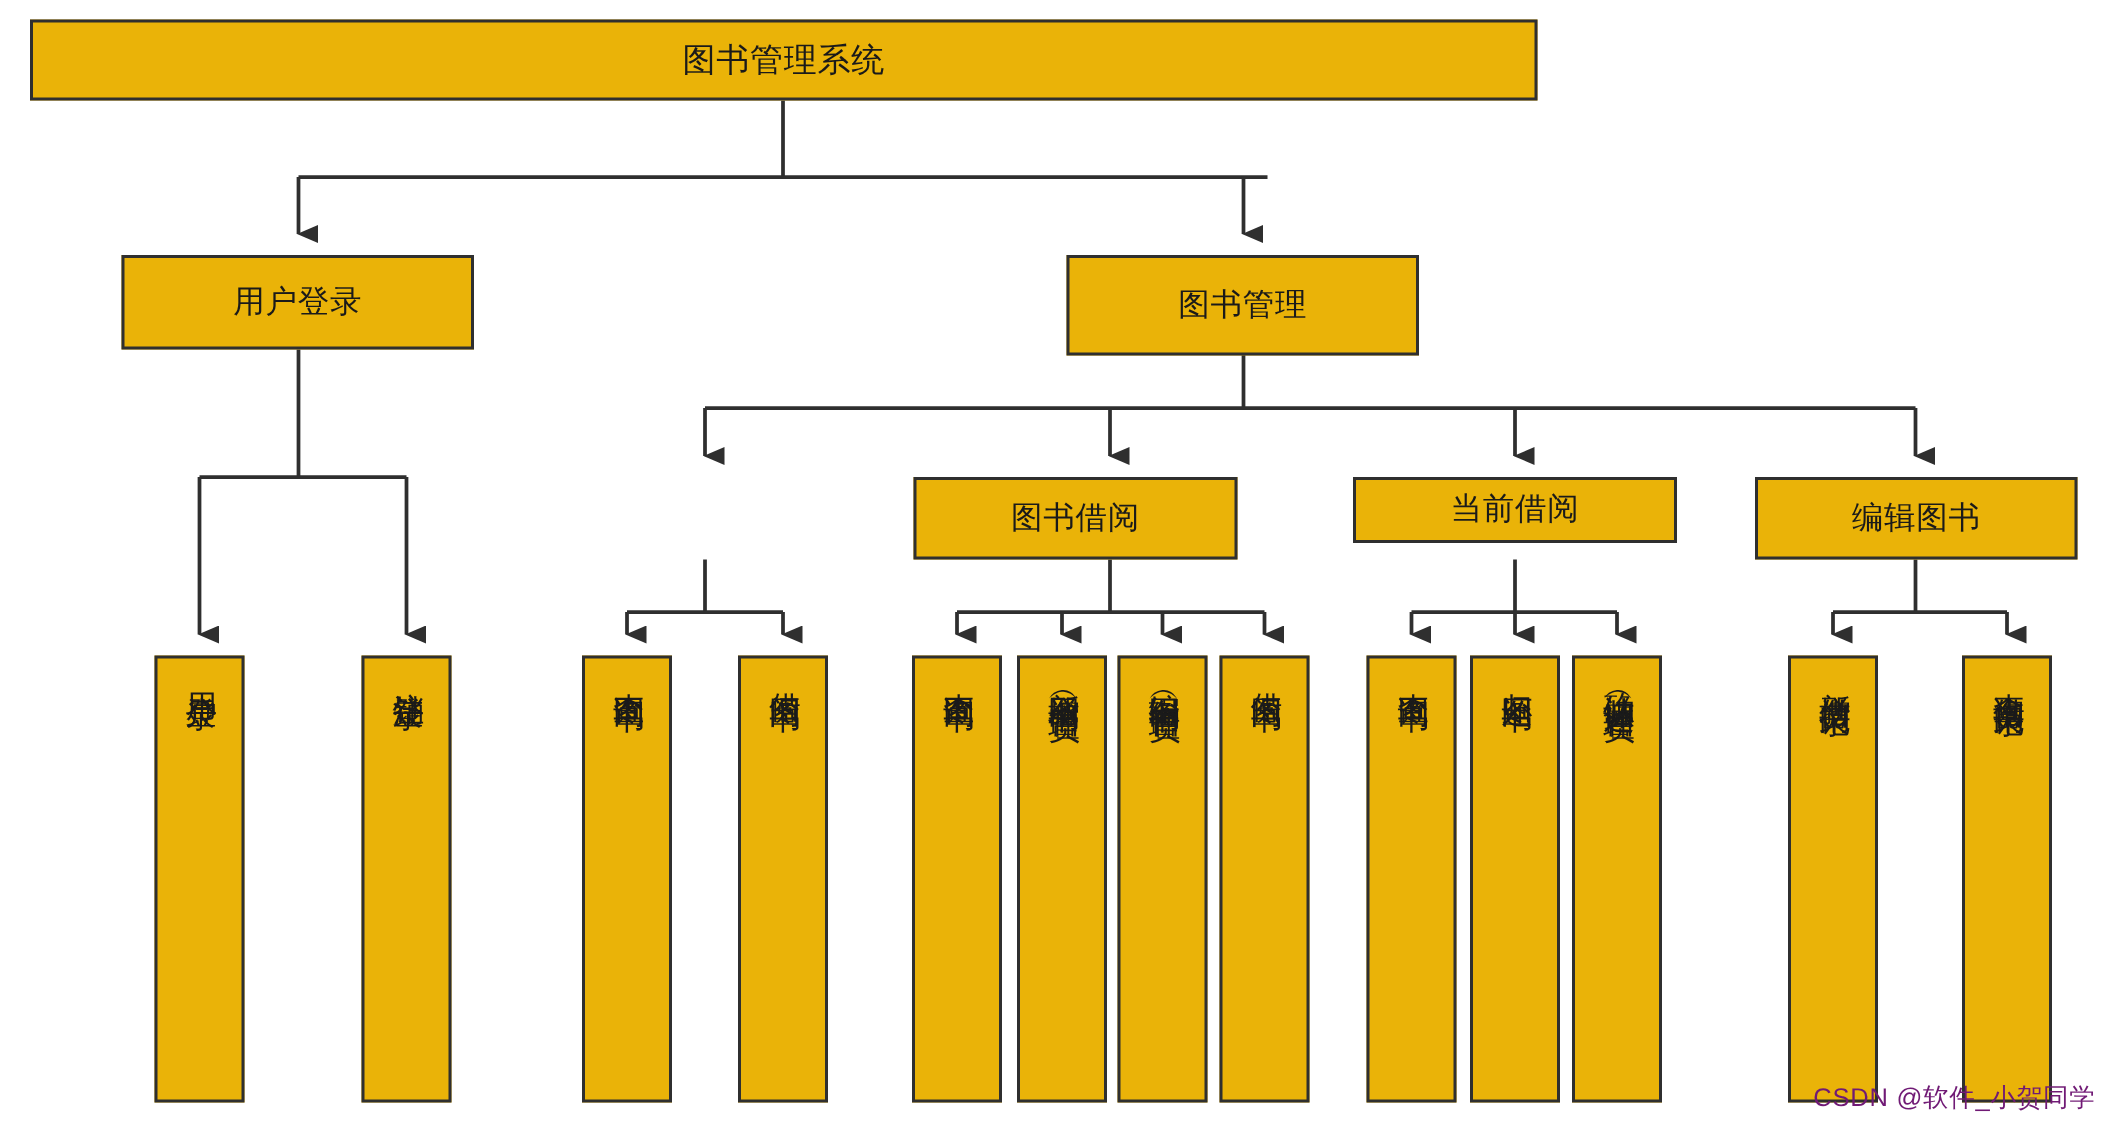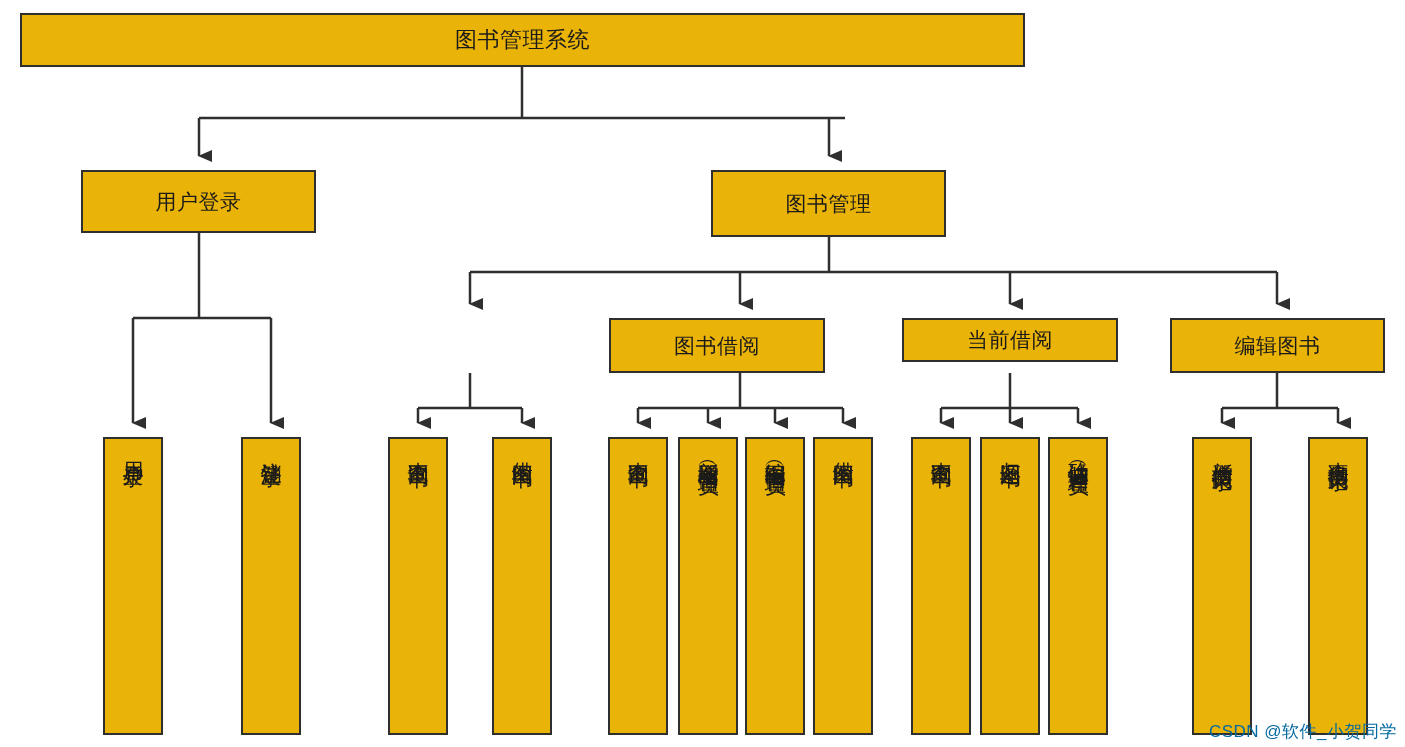--- a/index.html
+++ b/index.html
@@ -62,21 +62,21 @@
     line-height: 1.08;
     letter-spacing: 2px;
     white-space: nowrap;
   }
   #root-node .label { font-size: 22px; }
   #watermark {
     position: absolute;
     right: 8px;
     bottom: 4px;
     font-size: 17px;
-    color: #0369a1;
+    color: #701a75;
     letter-spacing: 0.5px;
     white-space: nowrap;
     user-select: none;
   }
 </style>
 </head>
 <body>
 
 <div id="diagram-root">
 

